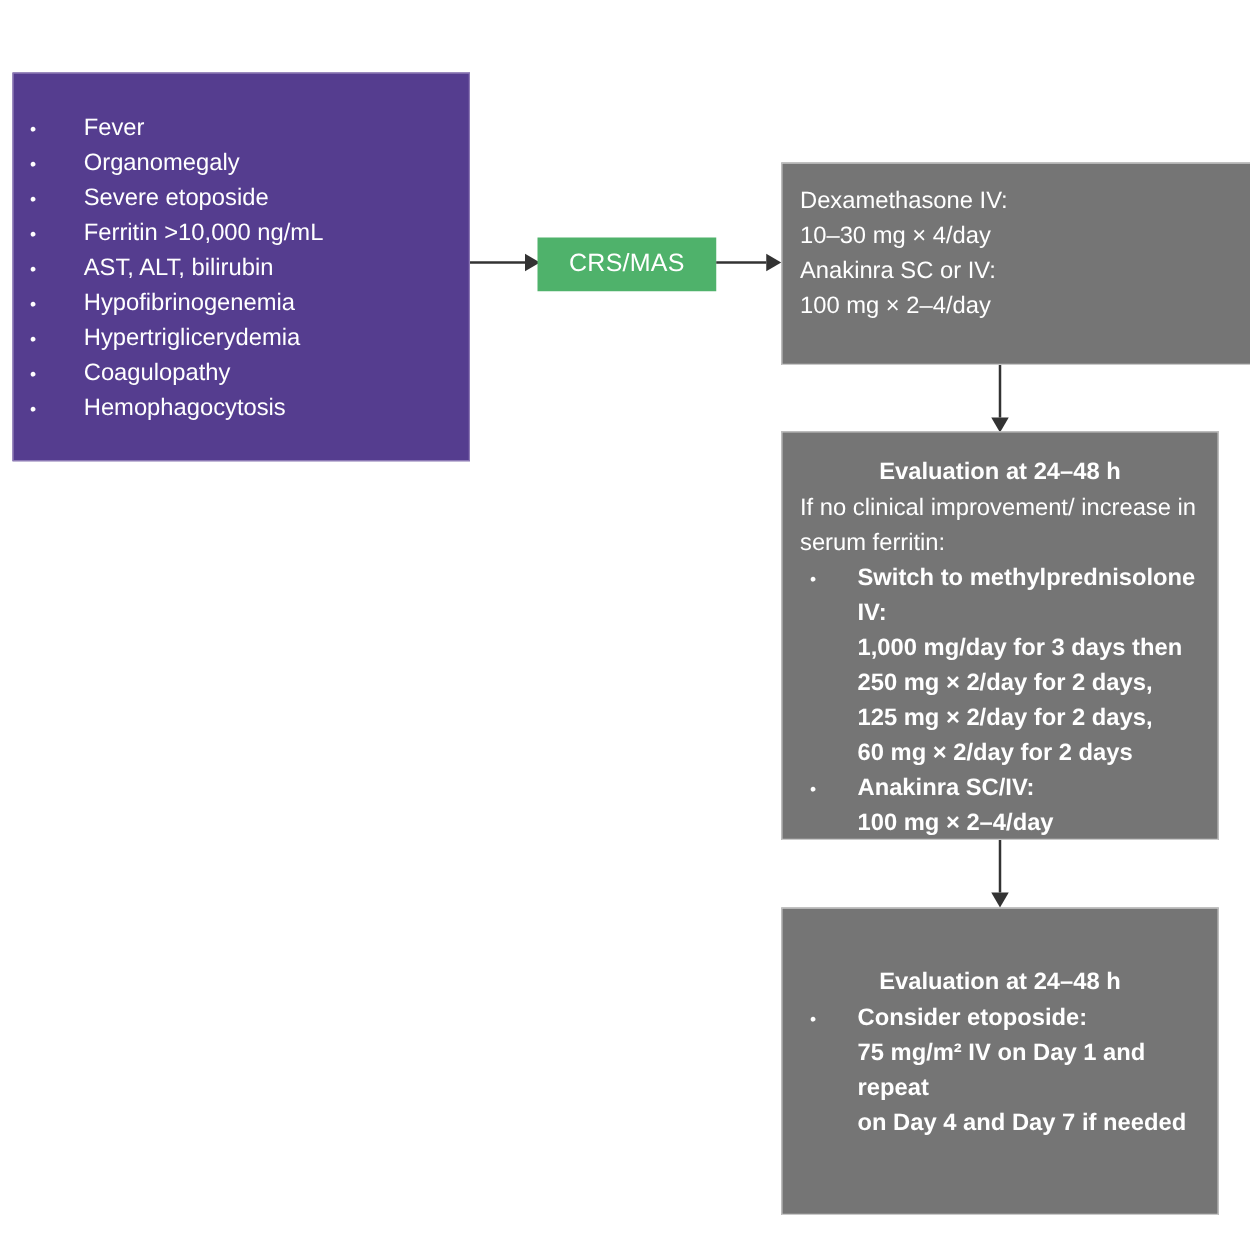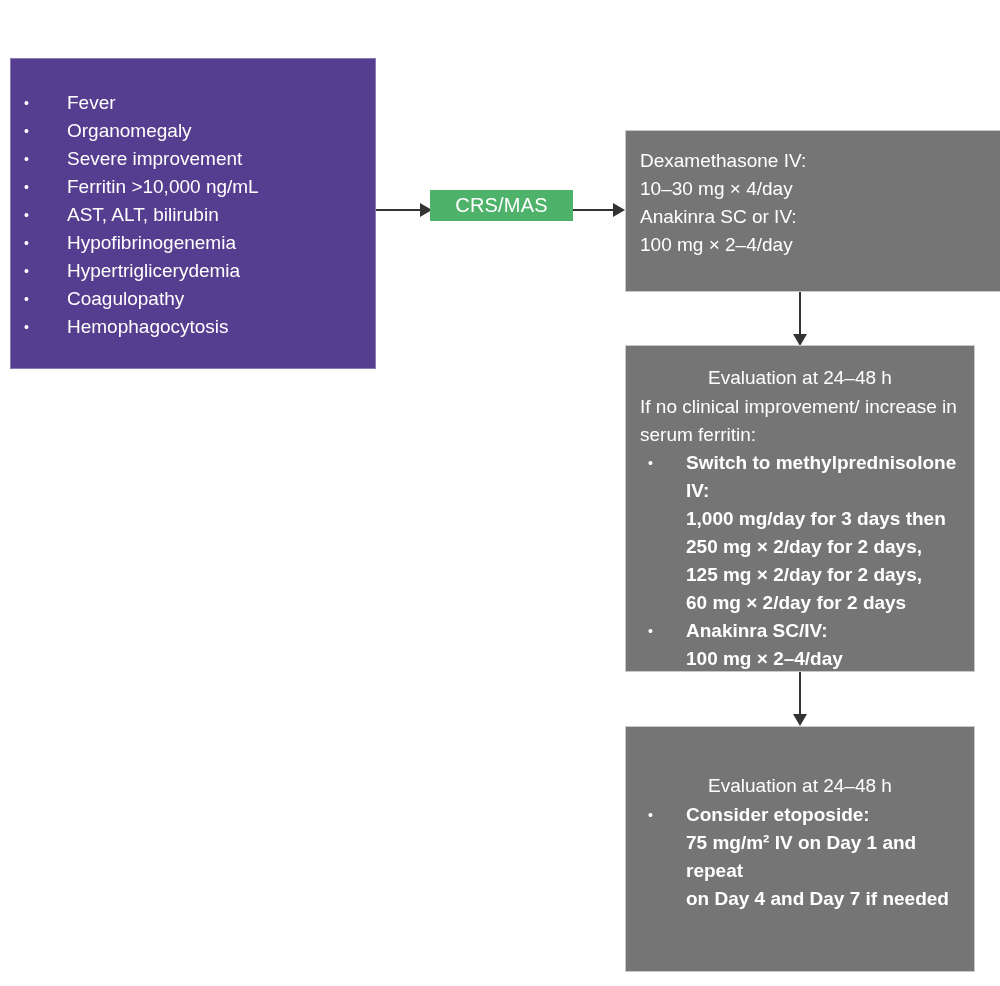--- a/index.html
+++ b/index.html
@@ -56,21 +56,21 @@
     font-size: 14px;
     color: #ffffff;
   }
 
   
   .crs-node {
     position: absolute;
     left: 430px;
     top: 190px;
     width: 143px;
-    height: 31px;
+    height: 43px;
     background: #4FB26B;
     display: flex;
     align-items: center;
     justify-content: center;
   }
   .crs-node .crs-label {
     color: #ffffff;
     font-size: 20px;
     letter-spacing: 0.2px;
   }
@@ -88,21 +88,21 @@
   #box-eval2     { left: 625px; top: 726px; width: 350px; height: 246px; }
 
   .box-inner {
     padding: 16px 14px 10px 14px;
   }
   #box-eval1 .box-inner { padding-top: 17px; }
   #box-eval2 .box-inner { padding-top: 44px; }
 
   .box-heading {
     text-align: center;
-    font-weight: normal;
+    font-weight: bold;
     font-size: 19px;
     line-height: 29px;
     margin-bottom: 1px;
   }
   .plain-line {
     font-size: 19px;
     line-height: 28px;
     white-space: pre-wrap;
   }
   .sub-list {
@@ -139,21 +139,21 @@
       <li class="criteria-item">
         <span class="bullet">•</span>
         <span class="criteria-text">Fever</span>
       </li>
       <li class="criteria-item">
         <span class="bullet">•</span>
         <span class="criteria-text">Organomegaly</span>
       </li>
       <li class="criteria-item">
         <span class="bullet">•</span>
-        <span class="criteria-text">Severe improvement</span>
+        <span class="criteria-text">Severe etoposide</span>
       </li>
       <li class="criteria-item">
         <span class="bullet">•</span>
         <span class="criteria-text">Ferritin &gt;10,000 ng/mL</span>
       </li>
       <li class="criteria-item">
         <span class="bullet">•</span>
         <span class="criteria-text">AST, ALT, bilirubin</span>
       </li>
       <li class="criteria-item">

